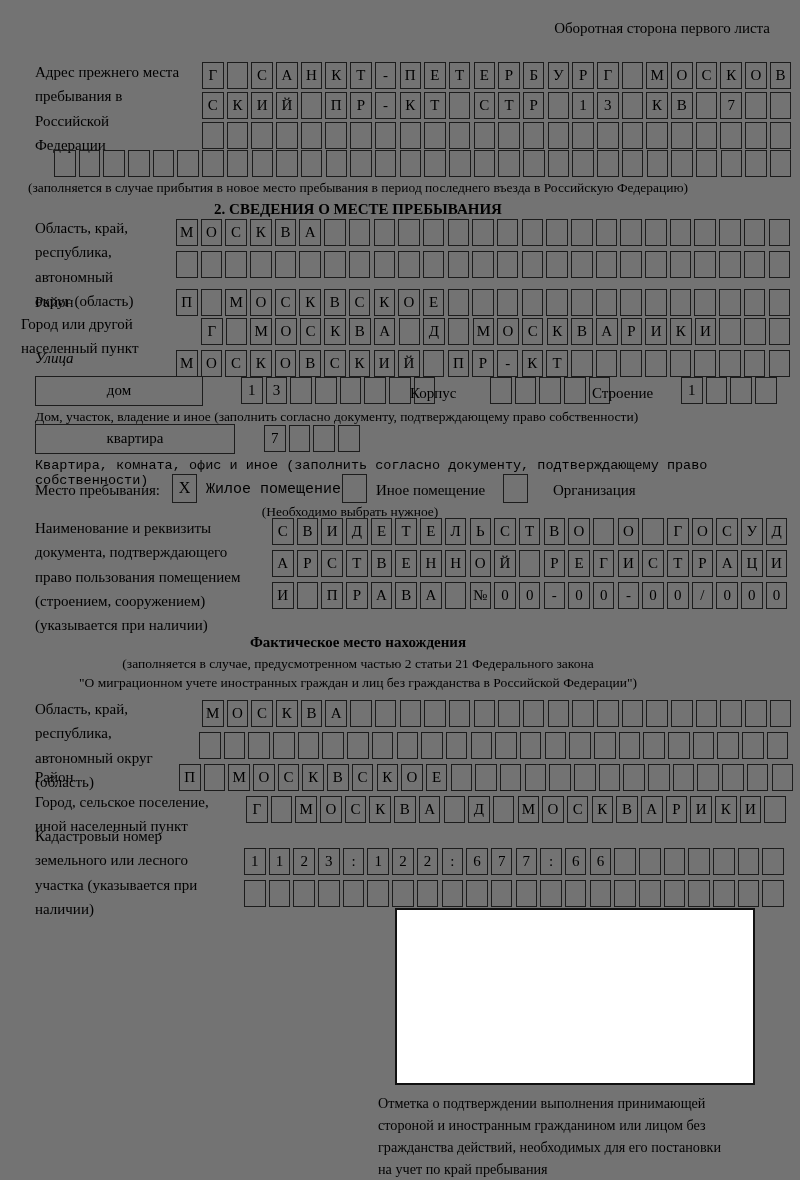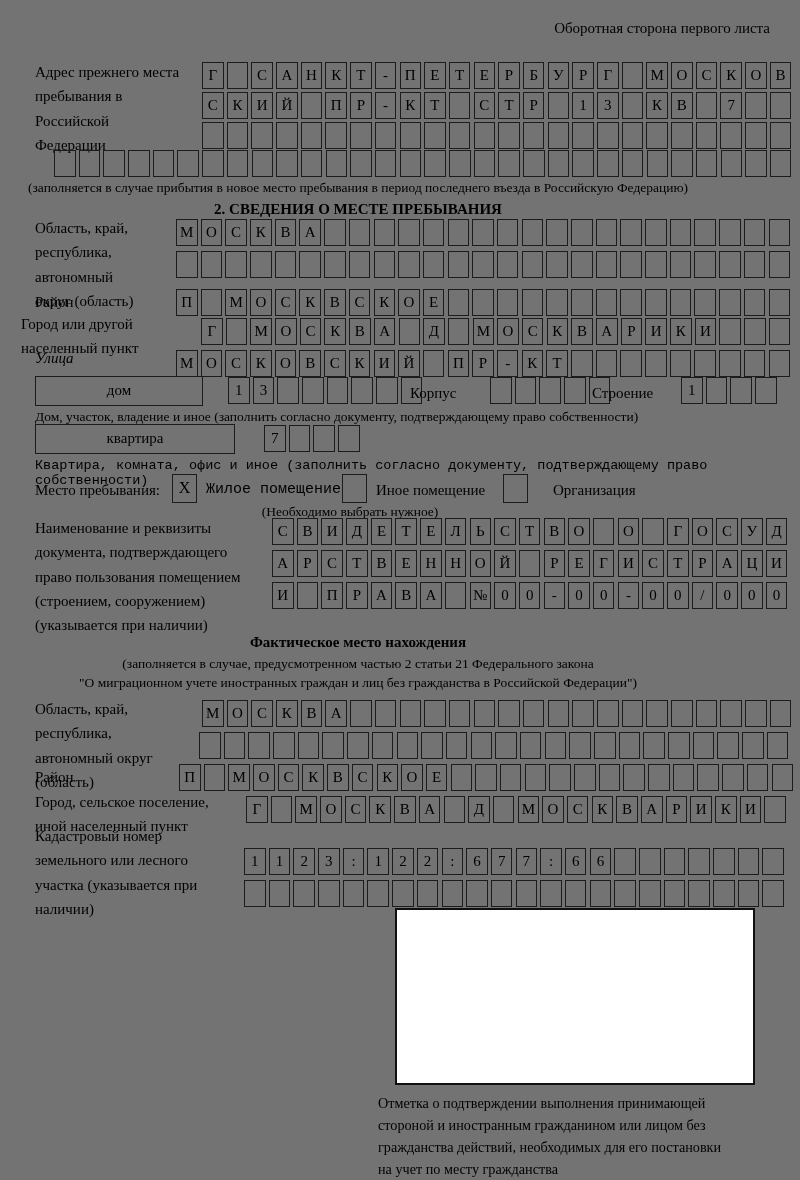--- a/index.html
+++ b/index.html
@@ -54,21 +54,21 @@
   <div class="abs lbl" style="top:290px; left:35px;">Район</div>
   <div class="cellrow" style="top:289px; left:152px;"><span class="cell">П</span><span class="cell"></span><span class="cell">М</span><span class="cell">О</span><span class="cell">С</span><span class="cell">К</span><span class="cell">В</span><span class="cell">С</span><span class="cell">К</span><span class="cell">О</span><span class="cell">Е</span><span class="cell"></span><span class="cell"></span><span class="cell"></span><span class="cell"></span><span class="cell"></span><span class="cell"></span><span class="cell"></span><span class="cell"></span><span class="cell"></span><span class="cell"></span><span class="cell"></span><span class="cell"></span><span class="cell"></span><span class="cell"></span></div>
 
   <div class="abs lbl" style="top:312px; left:21px; width:142px;">Город или другой населенный пункт</div>
   <div class="cellrow" style="top:318px; left:177px;"><span class="cell">Г</span><span class="cell"></span><span class="cell">М</span><span class="cell">О</span><span class="cell">С</span><span class="cell">К</span><span class="cell">В</span><span class="cell">А</span><span class="cell"></span><span class="cell">Д</span><span class="cell"></span><span class="cell">М</span><span class="cell">О</span><span class="cell">С</span><span class="cell">К</span><span class="cell">В</span><span class="cell">А</span><span class="cell">Р</span><span class="cell">И</span><span class="cell">К</span><span class="cell">И</span><span class="cell"></span><span class="cell"></span><span class="cell"></span></div>
 
   <div class="abs lbl" style="top:346px; left:35px;font-style:italic;">Улица</div>
   <div class="cellrow" style="top:350px; left:152px;"><span class="cell">М</span><span class="cell">О</span><span class="cell">С</span><span class="cell">К</span><span class="cell">О</span><span class="cell">В</span><span class="cell">С</span><span class="cell">К</span><span class="cell">И</span><span class="cell">Й</span><span class="cell"></span><span class="cell">П</span><span class="cell">Р</span><span class="cell">-</span><span class="cell">К</span><span class="cell">Т</span><span class="cell"></span><span class="cell"></span><span class="cell"></span><span class="cell"></span><span class="cell"></span><span class="cell"></span><span class="cell"></span><span class="cell"></span><span class="cell"></span></div>
 
   <div class="widebox" style="top:376px; left:35px; width:168px;">дом</div>
-  <div class="cellrow" style="top:377px; left:204px;"><span class="cell">1</span><span class="cell">3</span><span class="cell"></span><span class="cell"></span><span class="cell"></span><span class="cell"></span><span class="cell"></span><span class="cell"></span></div>
+  <div class="cellrow" style="top:377px; left:217px;"><span class="cell">1</span><span class="cell">3</span><span class="cell"></span><span class="cell"></span><span class="cell"></span><span class="cell"></span><span class="cell"></span><span class="cell"></span></div>
   <div class="abs lbl" style="top:381px; left:410px;">Корпус</div>
   <div class="cellrow" style="top:377px; left:466px;"><span class="cell"></span><span class="cell"></span><span class="cell"></span><span class="cell"></span><span class="cell"></span></div>
   <div class="abs lbl" style="top:381px; left:592px;">Строение</div>
   <div class="cellrow" style="top:377px; left:657px;"><span class="cell">1</span><span class="cell"></span><span class="cell"></span><span class="cell"></span></div>
   <div class="abs note" style="top:409px; left:35px;">Дом, участок, владение и иное (заполнить согласно документу, подтверждающему право собственности)</div>
 
   <div class="widebox" style="top:424px; left:35px; width:200px;">квартира</div>
   <div class="cellrow" style="top:425px; left:240px;"><span class="cell">7</span><span class="cell"></span><span class="cell"></span><span class="cell"></span></div>
   <div class="abs note" style="top:458px; left:35px;font-family:Liberation Mono, monospace;">Квартира, комната, офис и иное (заполнить согласно документу, подтверждающему право собственности)</div>
 
@@ -102,16 +102,16 @@
 
   <div class="abs lbl" style="top:824px; left:35px; width:175px;">Кадастровый номер земельного или лесного участка (указывается при наличии)</div>
   <div class="cellrow" style="top:848px; left:220px;"><span class="cell">1</span><span class="cell">1</span><span class="cell">2</span><span class="cell">3</span><span class="cell">:</span><span class="cell">1</span><span class="cell">2</span><span class="cell">2</span><span class="cell">:</span><span class="cell">6</span><span class="cell">7</span><span class="cell">7</span><span class="cell">:</span><span class="cell">6</span><span class="cell">6</span><span class="cell"></span><span class="cell"></span><span class="cell"></span><span class="cell"></span><span class="cell"></span><span class="cell"></span><span class="cell"></span></div>
   <div class="cellrow" style="top:880px; left:220px;"><span class="cell"></span><span class="cell"></span><span class="cell"></span><span class="cell"></span><span class="cell"></span><span class="cell"></span><span class="cell"></span><span class="cell"></span><span class="cell"></span><span class="cell"></span><span class="cell"></span><span class="cell"></span><span class="cell"></span><span class="cell"></span><span class="cell"></span><span class="cell"></span><span class="cell"></span><span class="cell"></span><span class="cell"></span><span class="cell"></span><span class="cell"></span><span class="cell"></span></div>
 
   <div class="stampbox" style="top:908px; left:395px; width:360px; height:177px;"></div>
   <div class="abs" style="top:1092px; left:378px; width:395px; font-size:14.2px; line-height:1.55;">
     <div>Отметка о подтверждении выполнения принимающей</div>
     <div>стороной и иностранным гражданином или лицом без</div>
     <div>гражданства действий, необходимых для его постановки</div>
-    <div>на учет по месту гражданства</div>
+    <div>на учет по край пребывания</div>
   </div>
 
 </div>
 
 </body></html>

